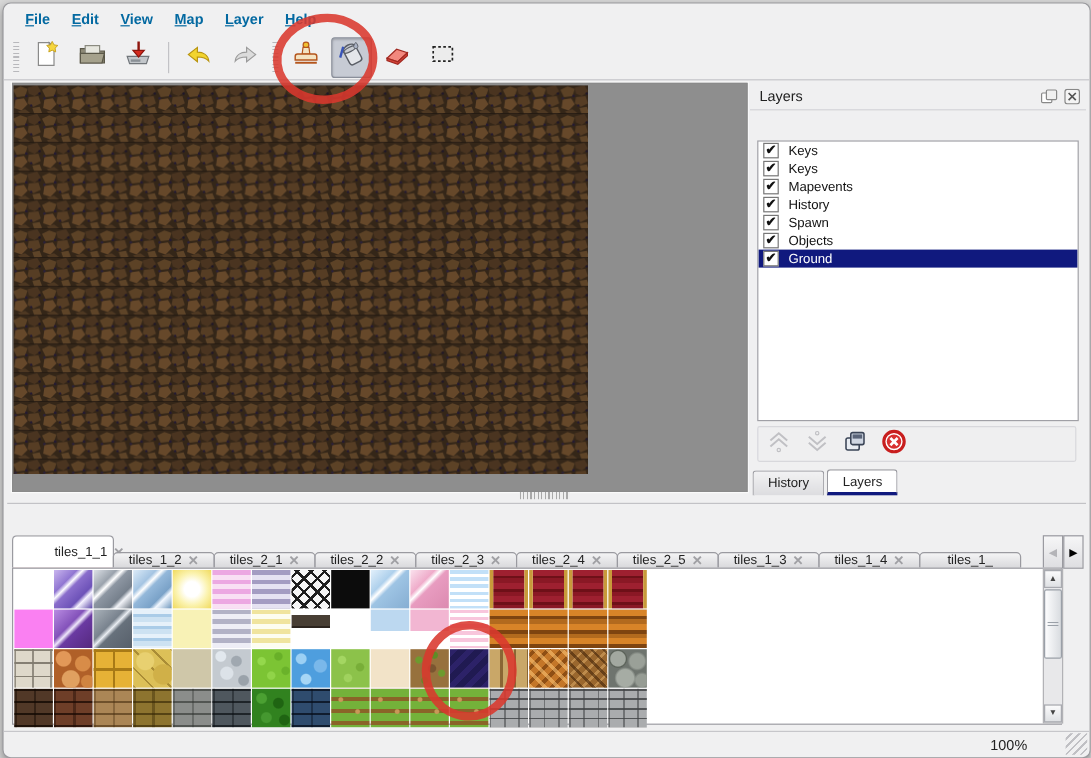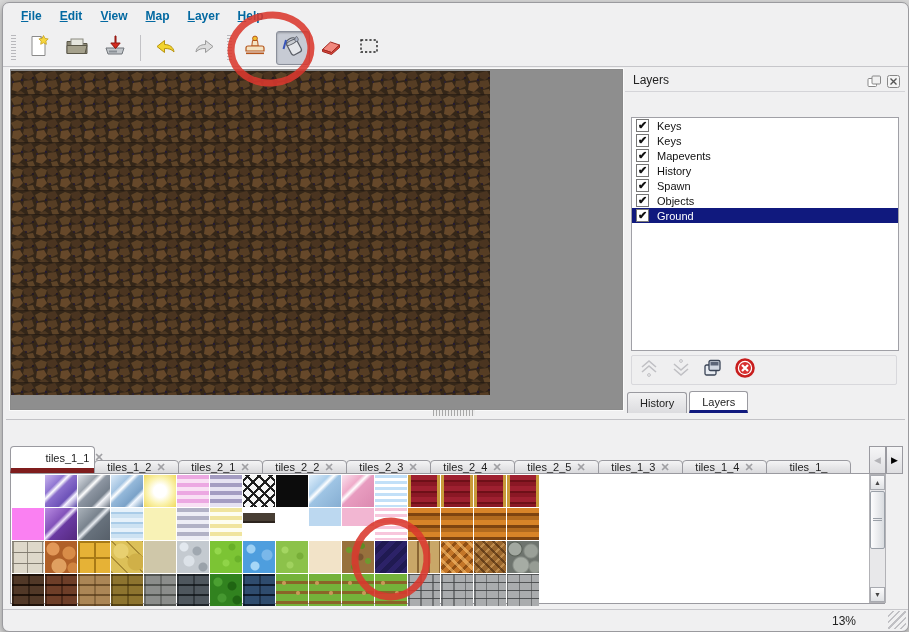--- a/index.html
+++ b/index.html
@@ -49,21 +49,21 @@
   .dtab.active{background:#fff;border-bottom:3px solid #10197e;padding-bottom:2px;}
   
   .tilesets-dock{position:absolute;left:3px;top:416px;width:899px;height:189px;border-top:1px solid #c2c2c6;}
   .ts-header{position:relative;height:24px;display:flex;align-items:center;padding:0 6px;}
   .ts-title{font-size:12px;color:#222;margin-left:6px;}
   .ts-underline{position:absolute;left:4px;top:22px;width:86px;height:3px;background:#10197e;}
   .ts-icons{margin-left:auto;display:flex;}
   .ts-tabs{position:absolute;left:4px;top:26px;right:2px;height:28px;display:flex;align-items:flex-end;}
   .ttab{width:85px;height:14px;box-sizing:border-box;border:1px solid #9a9aa0;border-radius:4px 4px 0 0;margin-right:-1px;
     background:linear-gradient(180deg,#f4f4f5,#d9d9dc);display:flex;align-items:center;justify-content:center;font-size:11px;color:#222;gap:5px;}
-  .ttab.active{background:#fff;border-bottom:6px solid #7f1d1d;height:28px;padding-left:44px;}
+  .ttab.active{background:#fff;border-bottom:1px solid #7f1d1d;height:28px;padding-left:44px;}
   .ttab .x{color:#a0a0a4;font-weight:bold;font-size:11px;}
   .tab-scroll{display:flex;margin-left:auto;}
   .tsb{width:15px;height:26px;border:1px solid #9a9aa0;background:linear-gradient(180deg,#f6f6f7,#dedee1);
     display:flex;align-items:center;justify-content:center;font-size:9px;}
   .tsb.disabled{color:#b4b4b8;}
   .tile-area{position:absolute;left:4px;top:53px;width:875px;height:131px;background:#fff;border:1px solid #9a9aa0;box-sizing:border-box;}
   .tile-grid{position:absolute;left:1px;top:1px;display:grid;grid-template-columns:repeat(16,33px);grid-auto-rows:33px;gap:0;}
   .tile{width:32px;height:32px;margin:0 1px 1px 0;box-sizing:border-box;}
   
   .vscroll{position:absolute;right:19px;top:54px;width:17px;height:129px;background:#e8e8ea;border:1px solid #b2b2b6;box-sizing:border-box;}
@@ -423,21 +423,21 @@
     <div class="vscroll">
       <div class="vs-btn" style="top:0;">▲</div>
       <div class="vs-thumb">
           <i></i>
         </div>
       <div class="vs-btn" style="bottom:0;">▼</div>
     </div>
   </div>
 
   <div class="statusbar">
-    <span>13%</span>
+    <span>100%</span>
   </div>
   <div class="resize-grip"></div>
 
   <svg class="anno-layer" viewBox="0 0 909 632">
     <ellipse class="anno" cx="268" cy="46" rx="40" ry="34" fill="none" stroke-width="7" stroke-linecap="round" opacity="0.88" transform="rotate(-6 268 46)" stroke="#d9382e"></ellipse>
     <ellipse class="anno" cx="388" cy="556" rx="36" ry="38" fill="none" stroke-width="7" opacity="0.88" transform="rotate(5 388 556)" stroke="#d9382e"></ellipse>
   </svg>
 
 </div>
 

